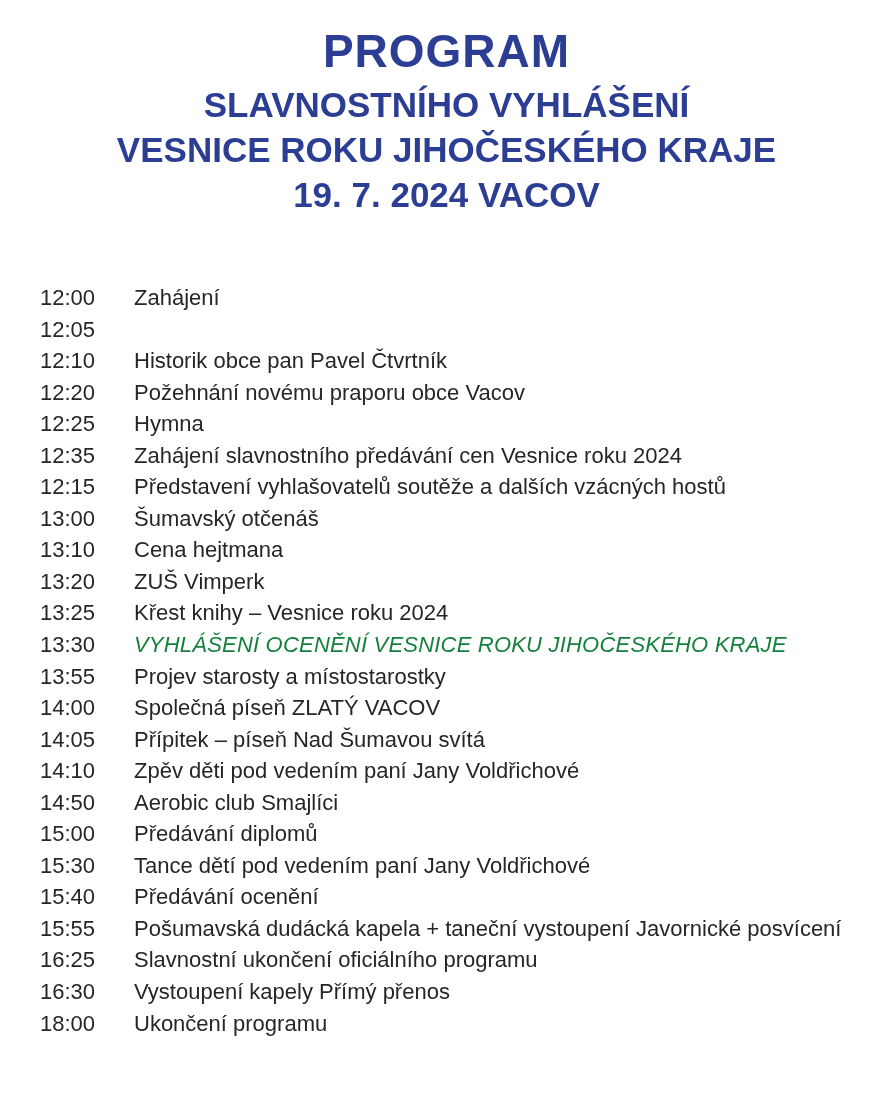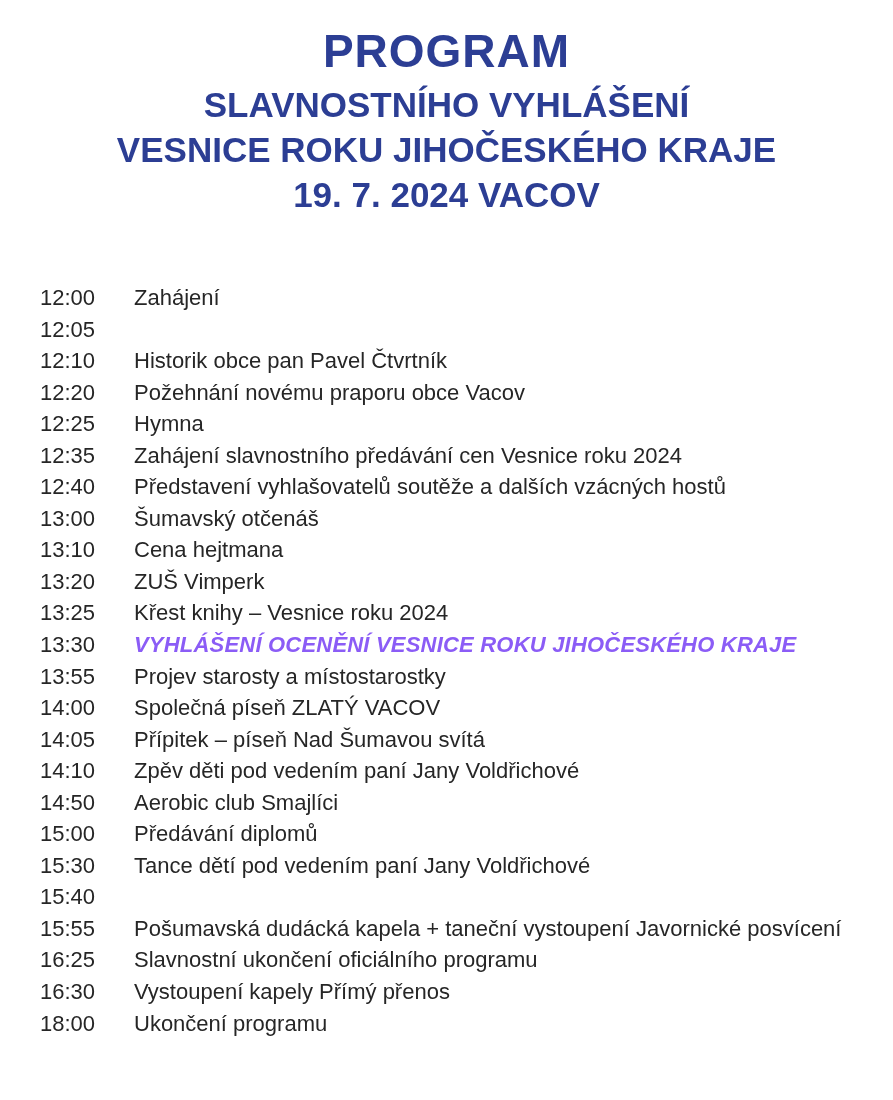--- a/index.html
+++ b/index.html
@@ -51,22 +51,22 @@
     white-space: nowrap;
   }
   .row .time {
     width: 94px;
     flex: 0 0 94px;
   }
   .row .event {
     flex: 1 1 auto;
   }
   .row.highlight .event {
-    color: #8b5cf6;
-    font-weight: bold;
+    color: #15803d;
+    font-weight: normal;
     font-style: italic;
     letter-spacing: 0.2px;
   }
 </style>
 </head>
 <body>
 
 <header class="page-header">
   <h1 class="page-title">PROGRAM</h1>
   <div class="page-subtitle">SLAVNOSTNÍHO VYHLÁŠENÍ</div>
@@ -92,21 +92,21 @@
     </div>
     <div class="row">
       <span class="time">12:25</span>
       <span class="event">Hymna</span>
     </div>
     <div class="row">
       <span class="time">12:35</span>
       <span class="event">Zahájení slavnostního předávání cen Vesnice roku 2024</span>
     </div>
     <div class="row">
-      <span class="time">12:40</span>
+      <span class="time">12:15</span>
       <span class="event">Představení vyhlašovatelů soutěže a dalších vzácných hostů</span>
     </div>
     <div class="row">
       <span class="time">13:00</span>
       <span class="event">Šumavský otčenáš</span>
     </div>
     <div class="row">
       <span class="time">13:10</span>
       <span class="event">Cena hejtmana</span>
     </div>
@@ -145,20 +145,21 @@
     <div class="row">
       <span class="time">15:00</span>
       <span class="event">Předávání diplomů</span>
     </div>
     <div class="row">
       <span class="time">15:30</span>
       <span class="event">Tance dětí pod vedením paní Jany Voldřichové</span>
     </div>
     <div class="row">
       <span class="time">15:40</span>
+      <span class="event">Předávání ocenění</span>
     </div>
     <div class="row">
       <span class="time">15:55</span>
       <span class="event">Pošumavská dudácká kapela + taneční vystoupení Javornické posvícení</span>
     </div>
     <div class="row">
       <span class="time">16:25</span>
       <span class="event">Slavnostní ukončení oficiálního programu</span>
     </div>
     <div class="row">

